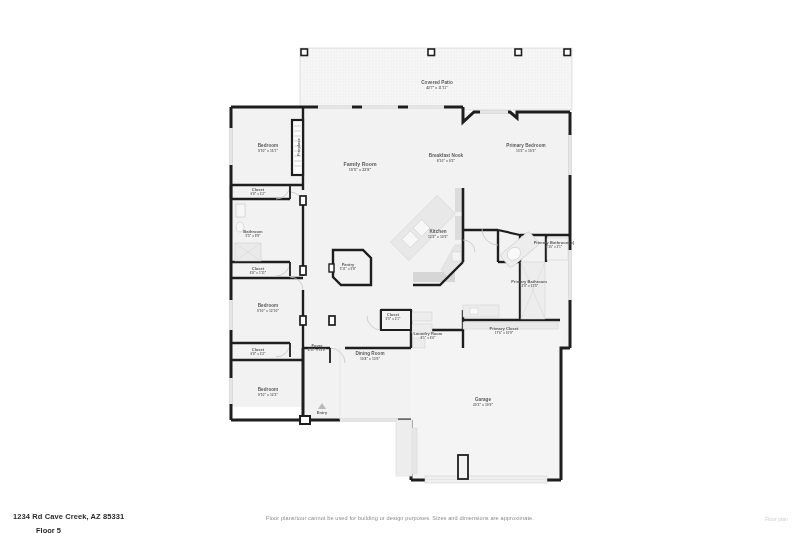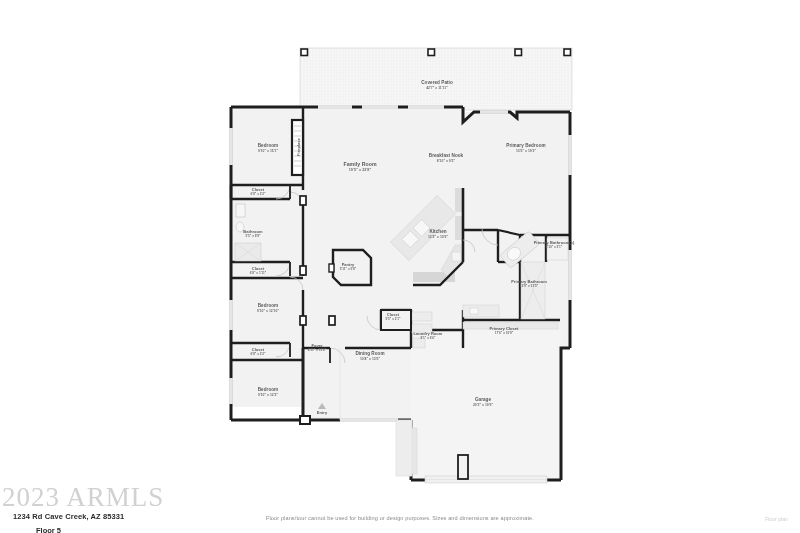--- a/index.html
+++ b/index.html
@@ -383,21 +383,20 @@
         <span class="dm">20'3" x 19'9"</span>
       </div>
       <div class="rlabel small vert" style="left: 298px; top: 147px;">
         <span class="nm">Fireplace</span>
       </div>
       <div class="rlabel small" style="left: 322px; top: 412px;">
         <span class="nm">Entry</span>
       </div>
     </div>
 
-  <div class="watermark">2023 ARMLS</div>
 
   <div class="addr-block">
     <div class="addr">1234 Rd Cave Creek, AZ 85331</div>
     <div class="floor-label">Floor 5</div>
   </div>
 
   <div class="disclaimer">Floor plans/tour cannot be used for building or design purposes. Sizes and dimensions are approximate.</div>
   <div class="corner-tag">Floor plan</div>
 
 </div>

